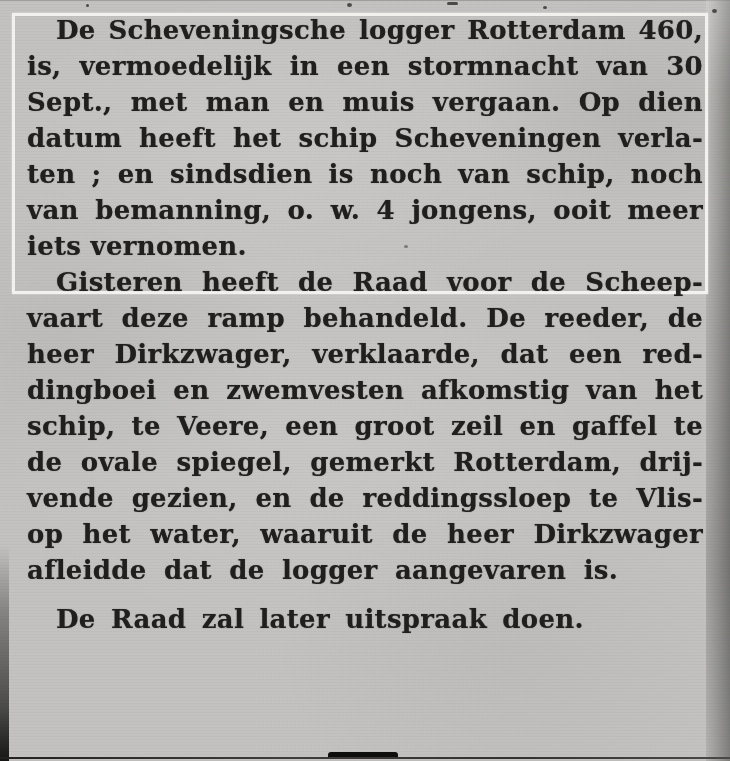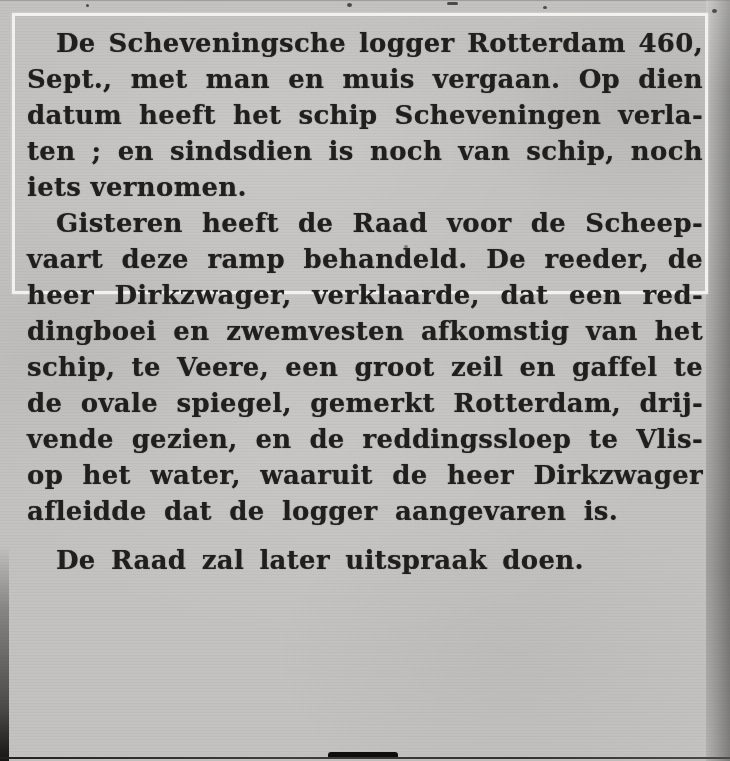--- a/index.html
+++ b/index.html
@@ -66,21 +66,21 @@
   .speck { position: absolute; background: #4b4a48; border-radius: 50%; }
   .speck.s1 { left: 347px; top: 3px;  width: 5px;  height: 4px; }
   .speck.s2 { left: 447px; top: 2px;  width: 11px; height: 3px; border-radius: 2px; }
   .speck.s3 { left: 543px; top: 6px;  width: 4px;  height: 3px; }
   .speck.s4 { left: 712px; top: 9px;  width: 5px;  height: 4px; }
   .speck.s5 { left: 86px;  top: 4px;  width: 3px;  height: 3px; }
   .speck.s6 { left: 404px; top: 245px; width: 4px; height: 3px; opacity: .6; }
 
   
   .text-block {
-    position: absolute; left: 27px; top: 25px; width: 676px;
+    position: absolute; left: 27px; top: 12px; width: 676px;
     color: var(--ink, #201f1d);
   }
   .line {
     height: 36px; line-height: 36px;
     font-size: 26px; font-weight: 700;
     letter-spacing: 0.3px;
     text-align: justify; text-align-last: justify;
     text-shadow: 0 0 1px rgba(25,24,22,0.55);
     white-space: normal;
   }
@@ -95,23 +95,25 @@
 <div class="page" style="--paper: #c2c1bf; --ink: #201f1d; --hl: #f2f1ed;">
   <div class="grain"></div>
   <div class="top-hairline"></div>
   <div class="right-band"></div>
   <div class="corner-strip"></div>
 
   <div class="highlight-box"></div>
 
   <div class="text-block">
     <div class="line indent">De Scheveningsche logger Rotterdam 460,</div>
+    <div class="line">is, vermoedelijk in een stormnacht van 30</div>
     <div class="line">Sept., met man en muis vergaan. Op dien</div>
     <div class="line">datum heeft het schip Scheveningen verla-</div>
     <div class="line">ten ; en sindsdien is noch van schip, noch</div>
+    <div class="line">van bemanning, o. w. 4 jongens, ooit meer</div>
     <div class="line plain">iets vernomen.</div>
     <div class="line indent">Gisteren heeft de Raad voor de Scheep-</div>
     <div class="line">vaart deze ramp behandeld. De reeder, de</div>
     <div class="line">heer Dirkzwager, verklaarde, dat een red-</div>
     <div class="line">dingboei en zwemvesten afkomstig van het</div>
     <div class="line">schip, te Veere, een groot zeil en gaffel te</div>
     <div class="line">de ovale spiegel, gemerkt Rotterdam, drij-</div>
     <div class="line">vende gezien, en de reddingssloep te Vlis-</div>
     <div class="line">op het water, waaruit de heer Dirkzwager</div>
     <div class="line plain sp-wide">afleidde dat de logger aangevaren is.</div>

